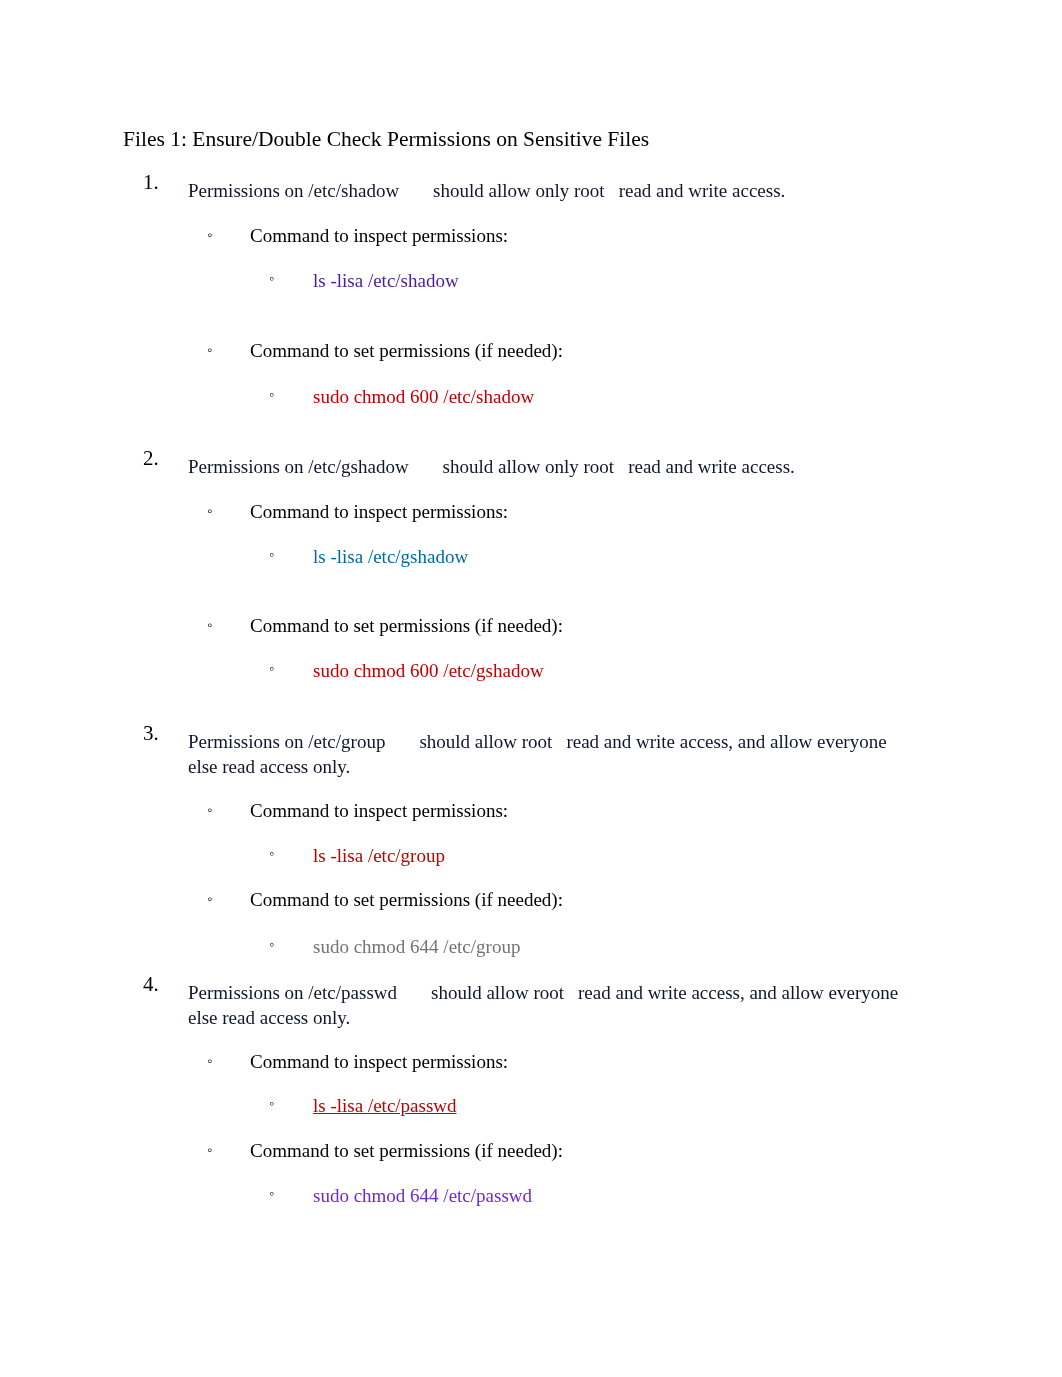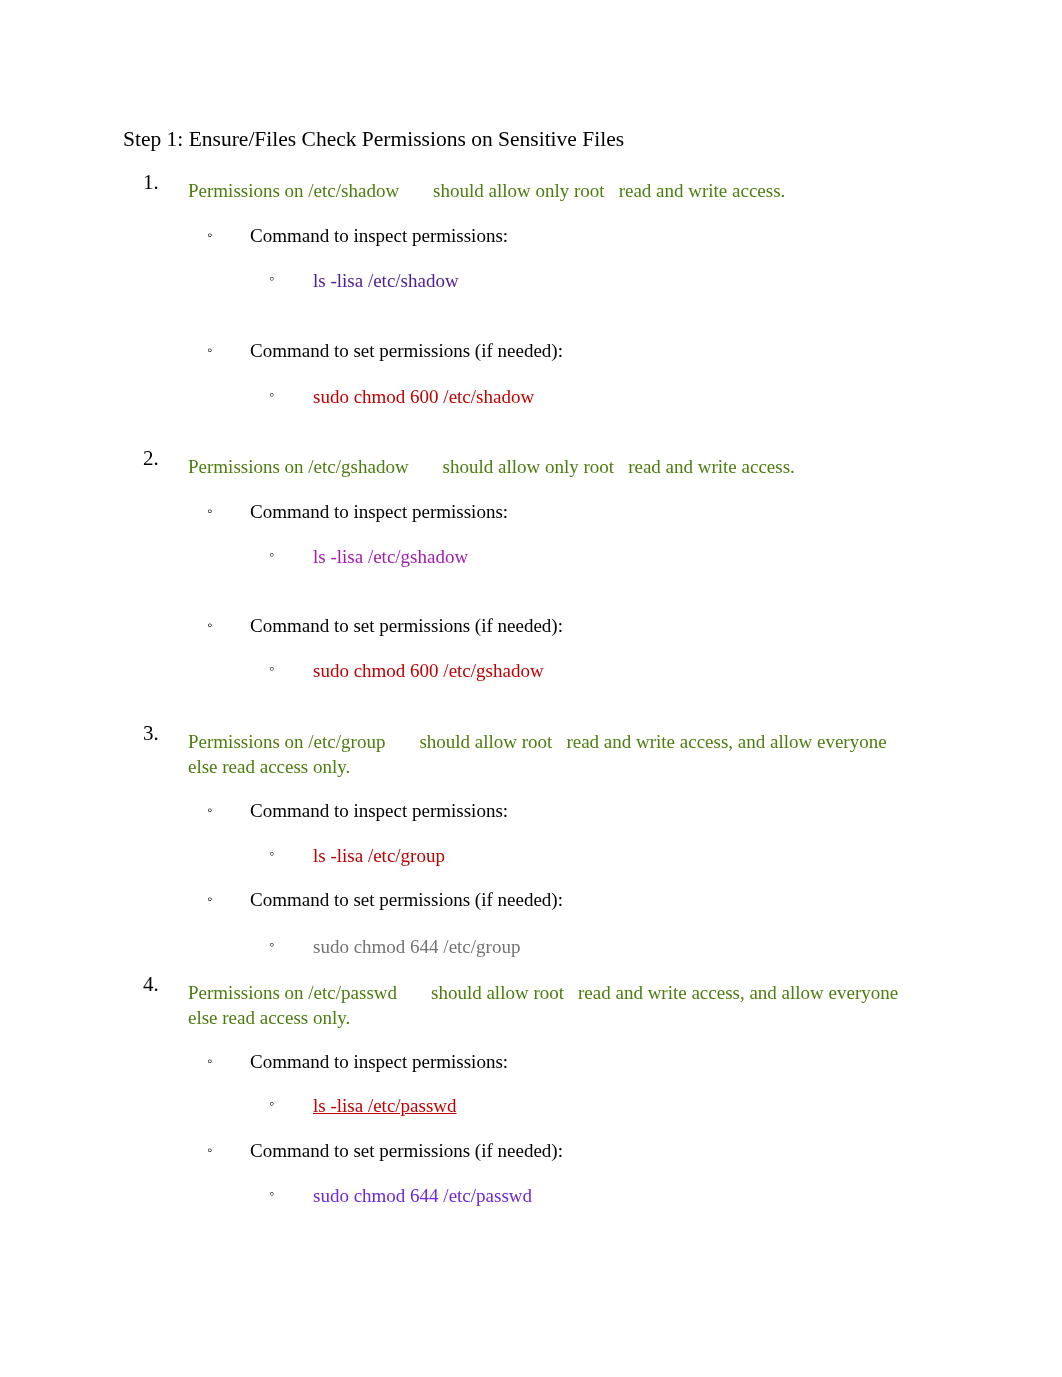--- a/index.html
+++ b/index.html
@@ -50,21 +50,21 @@
     line-height: 1;
     color: #000000;
   }
 
   .lvl1-text {
     position: absolute;
     left: 188px;
     width: 720px;
     font-size: 19px;
     line-height: 1.32;
-    color: #4d7c0f;
+    color: #0f172a;
   }
 
   .gap-a { display: inline-block; width: 34px; }
   .gap-b { display: inline-block; width: 14px; }
 
   .lvl2 {
     position: absolute;
     left: 0;
     width: 1062px;
     font-size: 19px;
@@ -104,21 +104,21 @@
     position: absolute;
     left: 313px;
     white-space: nowrap;
   }
 </style>
 </head>
 <body>
 
 <div class="page">
 
-  <div class="doc-title">Step 1: Ensure/Files Check Permissions on Sensitive Files</div>
+  <div class="doc-title">Files 1: Ensure/Double Check Permissions on Sensitive Files</div>
 
   <div class="ol-item" style="top:178px;">
     <span class="num-marker">1.</span>
     <div class="lvl1-text">
       <span>Permissions on /etc/shadow</span><span class="gap-a"></span><span>should allow only root</span><span class="gap-b"></span><span>read and write access.</span>
     </div>
   </div>
   <div class="lvl2" style="top:224px;">
     <span class="bullet">◦</span>
     <span class="lbl">Command to inspect permissions:</span>
@@ -141,21 +141,21 @@
     <div class="lvl1-text">
       <span>Permissions on /etc/gshadow</span><span class="gap-a"></span><span>should allow only root</span><span class="gap-b"></span><span>read and write access.</span>
     </div>
   </div>
   <div class="lvl2" style="top:500px;">
     <span class="bullet">◦</span>
     <span class="lbl">Command to inspect permissions:</span>
   </div>
   <div class="lvl3" style="top:545px;">
     <span class="bullet">◦</span>
-    <span class="cmd" style="color:#a21caf;">ls -lisa /etc/gshadow</span>
+    <span class="cmd" style="color:#0369a1;">ls -lisa /etc/gshadow</span>
   </div>
   <div class="lvl2" style="top:614px;">
     <span class="bullet">◦</span>
     <span class="lbl">Command to set permissions (if needed):</span>
   </div>
   <div class="lvl3" style="top:659px;">
     <span class="bullet">◦</span>
     <span class="cmd" style="color:#C00000;">sudo chmod 600 /etc/gshadow</span>
   </div>
 

